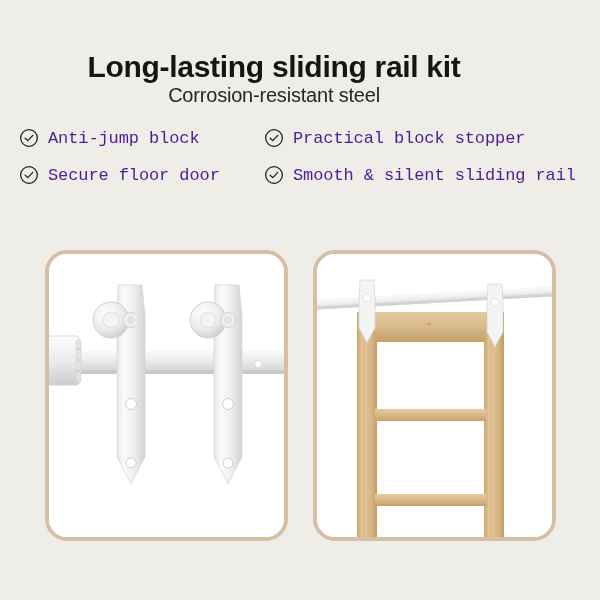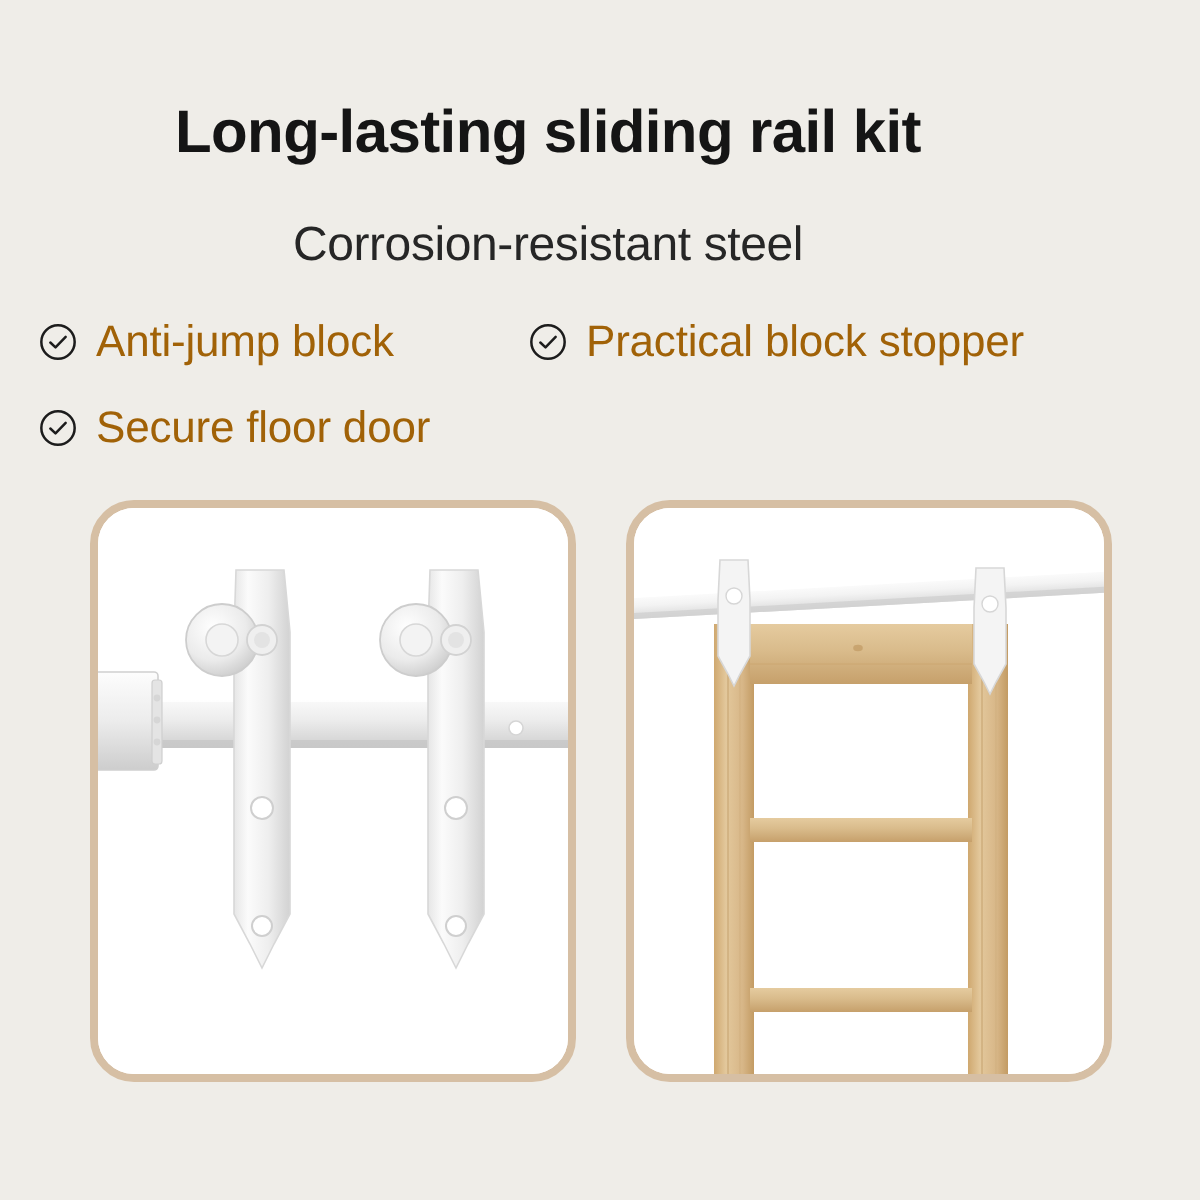--- a/index.html
+++ b/index.html
@@ -19,22 +19,22 @@
   
   .header { padding-top:50px; text-align:center; }
   .title {
     font-size:30px;
     font-weight:bold;
     color:#151515;
     letter-spacing:-0.3px;
     line-height:1.1;
   }
   .subtitle {
-    margin-top:27px;
-    font-size:24px;
+    margin-top:1px;
+    font-size:20px;
     font-weight:normal;
     color:#262626;
     letter-spacing:-0.2px;
     line-height:1.1;
   }
 
   
   .features {
     margin:22px auto 0 auto;
     width:510px;
@@ -47,24 +47,25 @@
     display:flex;
     align-items:center;
     gap:9px;
   }
   .check-icon {
     flex:0 0 auto;
     width:20px; height:20px;
     display:block;
   }
   .feature-label {
-    font-size:22px;
-    color:#a16207;
+    font-size:17px;
+    color:#4c1d95;
     white-space:nowrap;
     letter-spacing:-0.1px;
+    font-family:Liberation Mono, monospace;
   }
 
   
   .cards {
     position:absolute;
     left:45px; top:250px;
     width:511px; height:291px;
   }
   .card {
     position:absolute;
@@ -108,20 +109,27 @@
     </div>
 
     <div class="feature">
       <svg class="check-icon" viewBox="0 0 24 24">
         <circle cx="12" cy="12" r="10" fill="none" stroke="#1c1c1c" stroke-width="1.5"></circle>
         <path d="M7.4 12.3 L10.5 15.2 L16.6 8.9" fill="none" stroke="#1c1c1c" stroke-width="1.5" stroke-linecap="round" stroke-linejoin="round"></path>
       </svg>
       <span class="feature-label">Secure floor door</span>
     </div>
 
+    <div class="feature">
+      <svg class="check-icon" viewBox="0 0 24 24">
+        <circle cx="12" cy="12" r="10" fill="none" stroke="#1c1c1c" stroke-width="1.5"></circle>
+        <path d="M7.4 12.3 L10.5 15.2 L16.6 8.9" fill="none" stroke="#1c1c1c" stroke-width="1.5" stroke-linecap="round" stroke-linejoin="round"></path>
+      </svg>
+      <span class="feature-label">Smooth &amp; silent sliding rail</span>
+    </div>
   </div>
 
   <div class="cards">
 
     <div class="card card-left">
       <svg class="card-canvas" viewBox="0 0 235 283" preserveAspectRatio="xMidYMid slice">
         <defs>
           <linearGradient id="steelV" x1="0" y1="0" x2="1" y2="0">
             <stop offset="0" stop-color="#e6e6e6"></stop>
             <stop offset="0.25" stop-color="#fbfbfb"></stop>

